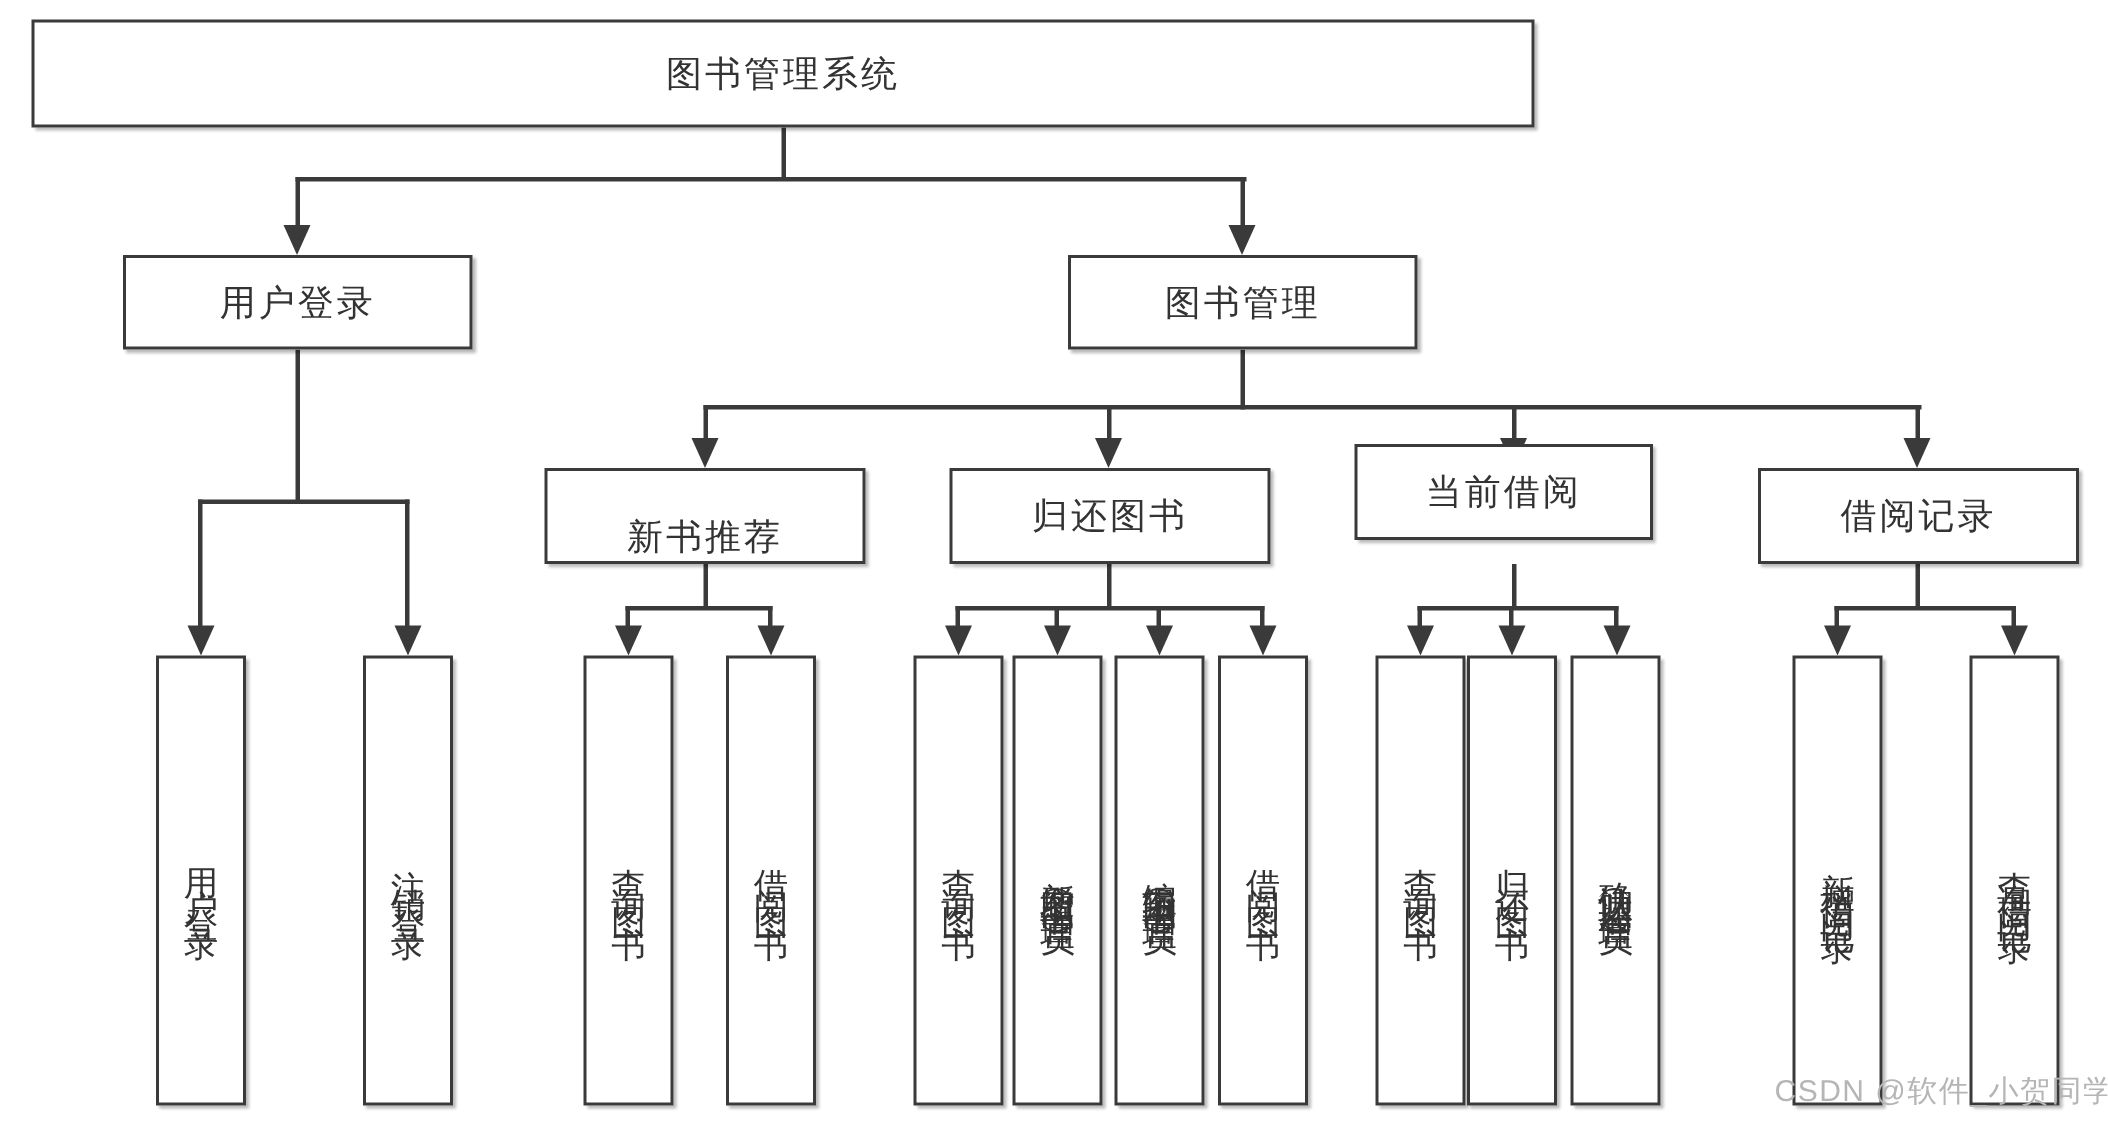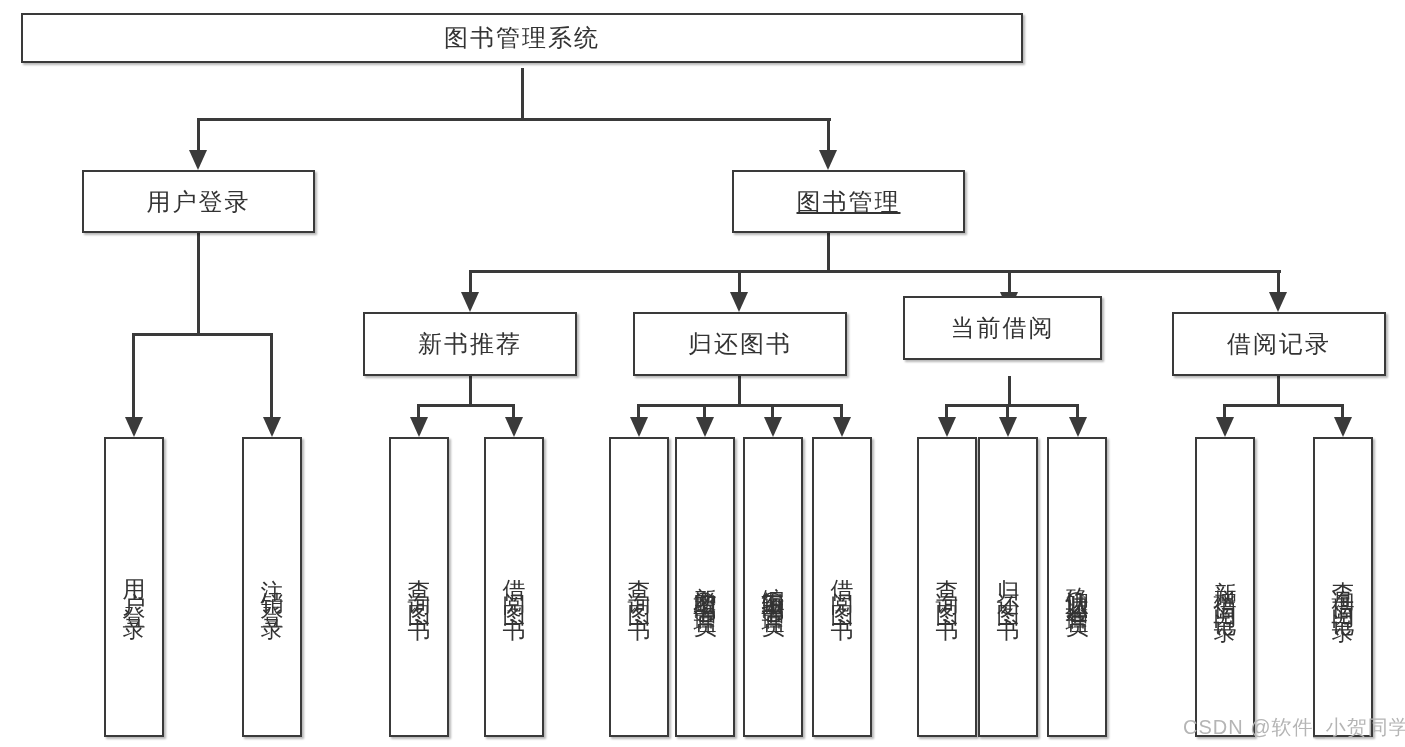--- a/index.html
+++ b/index.html
@@ -62,32 +62,32 @@
     letter-spacing:1px;
     z-index:5;
     white-space:nowrap;
   }
 </style>
 </head>
 <body>
 
 <div id="canvas">
 
-  <div class="node" style="left:21px;top:13px;width:1002px;height:50px;">
+  <div class="node" style="left:21px;top:13px;width:1002px;height:72px;">
     <span>图书管理系统</span>
   </div>
 
   <div class="node" style="left:82px;top:170px;width:233px;height:63px;">
     <span>用户登录</span>
   </div>
-  <div class="node" style="left:732px;top:170px;width:233px;height:63px;text-decoration:underline;">
+  <div class="node" style="left:712px;top:170px;width:233px;height:63px;">
     <span>图书管理</span>
   </div>
 
-  <div class="node" style="left:363px;top:312px;width:214px;height:64px;">
+  <div class="node" style="left:363px;top:312px;width:214px;height:64px;align-items:flex-end;">
     <span>新书推荐</span>
   </div>
   <div class="node" style="left:633px;top:312px;width:214px;height:64px;">
     <span>归还图书</span>
   </div>
   <div class="node" style="left:903px;top:296px;width:199px;height:64px;">
     <span>当前借阅</span>
   </div>
   <div class="node" style="left:1172px;top:312px;width:214px;height:64px;">
     <span>借阅记录</span>

